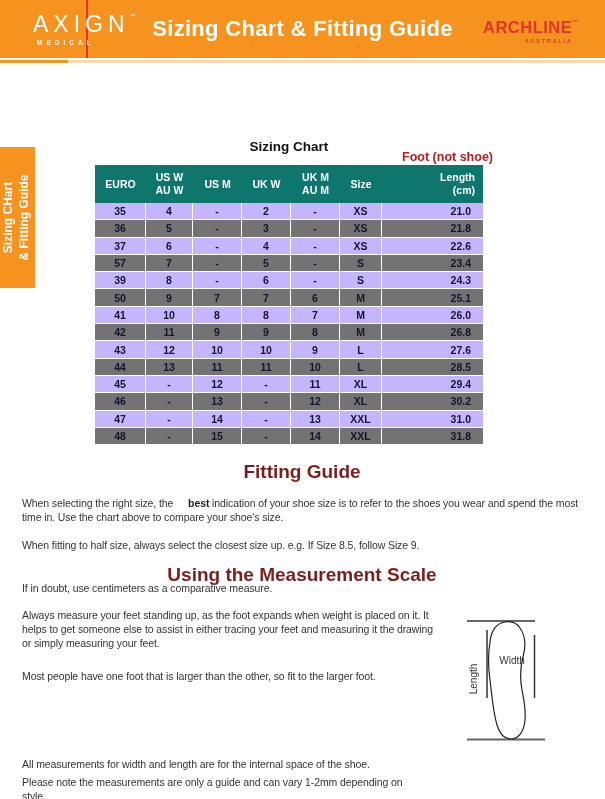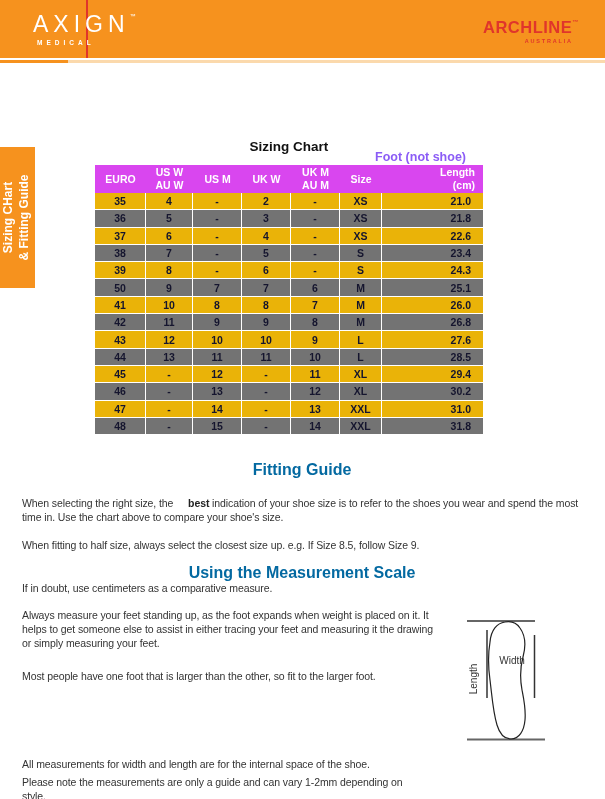--- a/index.html
+++ b/index.html
@@ -21,34 +21,34 @@
   .accent-line { position:absolute; left:0; top:60px; width:605px; height:3px; background:#FBD9AC; }
   .accent-line-strong { position:absolute; left:0; top:60px; width:68px; height:3px; background:#F6921E; }
 
   
   .side-tab { position:absolute; left:0; top:147px; width:35px; height:141px; background:#F6921E; }
   .side-tab-text { position:absolute; left:-53px; top:53px; width:141px; height:35px;
     transform:rotate(-90deg); text-align:center; color:#fff; font-weight:bold; font-size:12px; line-height:16px; }
 
   
   .sizing-title { position:absolute; left:95px; top:139px; width:388px; text-align:center; font-size:13.5px; font-weight:bold; color:#111; }
-  .foot-note { position:absolute; left:80px; top:150px; width:386px; text-align:right; font-size:12.5px; font-weight:bold; color:#8b5cf6; }
+  .foot-note { position:absolute; left:107px; top:150px; width:386px; text-align:right; font-size:12.5px; font-weight:bold; color:#b91c1c; }
   .table { position:absolute; left:95px; top:165px; width:388px; }
-  .thead { display:grid; grid-template-columns:51px 47px 49px 49px 49px 42px 101px; background:#d946ef; height:28px; }
+  .thead { display:grid; grid-template-columns:51px 47px 49px 49px 49px 42px 101px; background:#0f766e; height:38px; }
   .th { color:#fff; font-weight:bold; font-size:10.5px; line-height:1.2; display:flex; flex-direction:column; justify-content:center; align-items:center; }
   .th:last-child { align-items:flex-end; padding-right:8px; }
   .tr { display:grid; grid-template-columns:51px 47px 49px 49px 49px 42px 101px; height:17.3px; }
   .td { display:flex; align-items:center; justify-content:center; font-size:10.5px; font-weight:bold; color:#15152e;
         border-right:1px solid #fff; border-bottom:1px solid #fff; }
   .td:last-child { justify-content:flex-end; padding-right:12px; border-right:none;text-align:center; }
-  .tr.teal .td { background:#eab308; }
+  .tr.teal .td { background:#c4b5fd; }
   .tr.peri .td { background:#737373; }
 
   
-  .h-center { position:absolute; left:22px; width:560px; text-align:center; font-size:16px; font-weight:bold; color:#0369a1; }
+  .h-center { position:absolute; left:22px; width:560px; text-align:center; font-size:19px; font-weight:bold; color:#7f1d1d; }
   .para { position:absolute; left:22px; font-size:10.5px; color:#333; line-height:14px; letter-spacing:-0.1px; }
   .para b { color:#222;padding-left:12px; }
   #fg-heading { top:461px; }
   #fg-p1 { top:496px; width:562px; }
   #fg-p2 { top:538px; width:562px; }
   #ms-heading { top:564px; }
   #ms-p1 { top:581px; width:480px; }
   #ms-p2 { top:608px; width:420px; }
   #ms-p3 { top:669px; width:460px; }
   #ms-p4 { top:721px; width:460px;margin-top:36px; }
@@ -60,20 +60,21 @@
 </style>
 </head>
 <body>
 
 <div class="header">
   <span class="axign-redline"></span>
   <div class="axign">
     <div class="axign-name"><span>AXIGN</span><span class="axign-tm">™</span></div>
     <div class="axign-sub">MEDICAL</div>
   </div>
+  <div class="page-title">Sizing Chart &amp; Fitting Guide</div>
   <div class="archline">
     <div class="archline-name"><span>ARCHLINE</span><span class="archline-tm">™</span></div>
     <div class="archline-sub">AUSTRALIA</div>
   </div>
 </div>
 <div class="accent-line"></div>
 <div class="accent-line-strong"></div>
 
 <div class="side-tab">
   <div class="side-tab-text">
@@ -134,21 +135,21 @@
       <div class="tr teal">
         <div class="td">37</div>
         <div class="td">6</div>
         <div class="td">-</div>
         <div class="td">4</div>
         <div class="td">-</div>
         <div class="td">XS</div>
         <div class="td">22.6</div>
       </div>
       <div class="tr peri">
-        <div class="td">38</div>
+        <div class="td">57</div>
         <div class="td">7</div>
         <div class="td">-</div>
         <div class="td">5</div>
         <div class="td">-</div>
         <div class="td">S</div>
         <div class="td">23.4</div>
       </div>
       <div class="tr teal">
         <div class="td">39</div>
         <div class="td">8</div>

